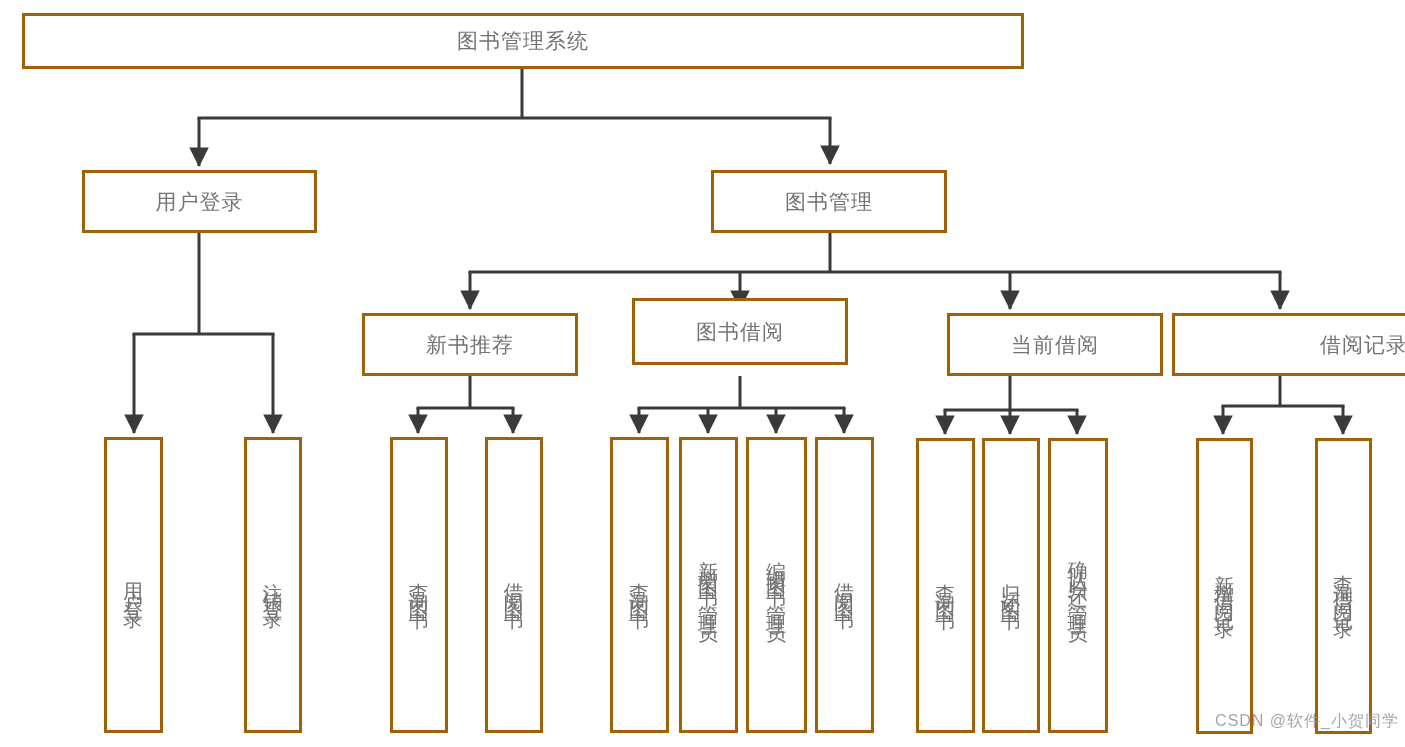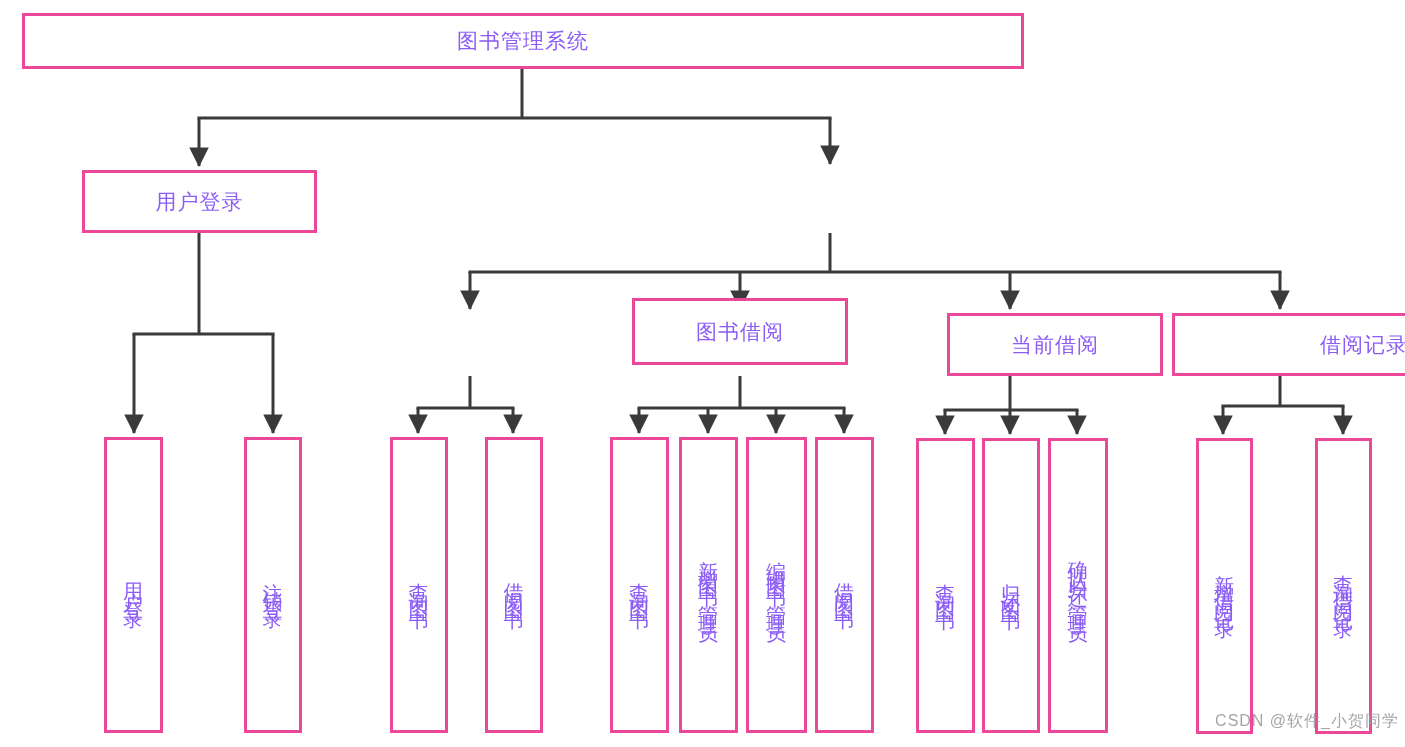--- a/index.html
+++ b/index.html
@@ -7,26 +7,26 @@
     position:relative;
     width:1405px;height:747px;
     background:#ffffff;
     font-family:"Liberation Sans","DejaVu Sans",sans-serif;
     overflow:hidden;
   }
   #wires{position:absolute;left:0;top:0;width:1405px;height:747px;}
   .box{
     position:absolute;
     box-sizing:border-box;
-    border:3px solid #ec4899;
+    border:3px solid #a16207;
     background:#ffffff;
     display:flex;
     align-items:center;
     justify-content:center;
-    color:#8b5cf6;
+    color:#737373;
   }
   .hbox{font-size:21px;letter-spacing:1px;}
   .vbox span{
     writing-mode:vertical-rl;
     text-orientation:mixed;
     font-size:20px;
     letter-spacing:9px;
     line-height:1;
     white-space:nowrap;
   }
@@ -96,21 +96,27 @@
     </g>
   </svg>
 
   <div class="box hbox" style="left:22px;top:13px;width:1002px;height:56px;">
     <span>图书管理系统</span>
   </div>
 
   <div class="box hbox" style="left:82px;top:170px;width:235px;height:63px;">
     <span>用户登录</span>
   </div>
+  <div class="box hbox" style="left:711px;top:170px;width:236px;height:63px;">
+    <span>图书管理</span>
+  </div>
 
+  <div class="box hbox" style="left:362px;top:313px;width:216px;height:63px;">
+    <span>新书推荐</span>
+  </div>
   <div class="box hbox" style="left:632px;top:298px;width:216px;height:67px;">
     <span>图书借阅</span>
   </div>
   <div class="box hbox" style="left:947px;top:313px;width:216px;height:63px;">
     <span>当前借阅</span>
   </div>
   <div class="box hbox" style="left:1172px;top:313px;width:239px;height:63px;justify-content:flex-end;">
     <span>借阅记录</span>
   </div>
 

